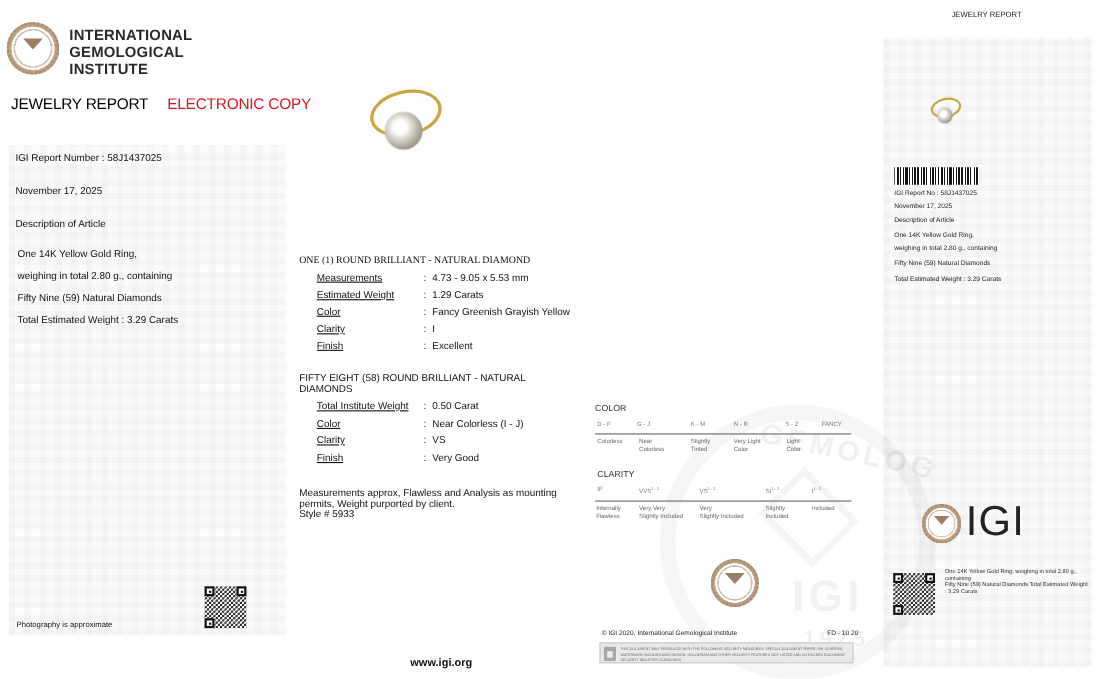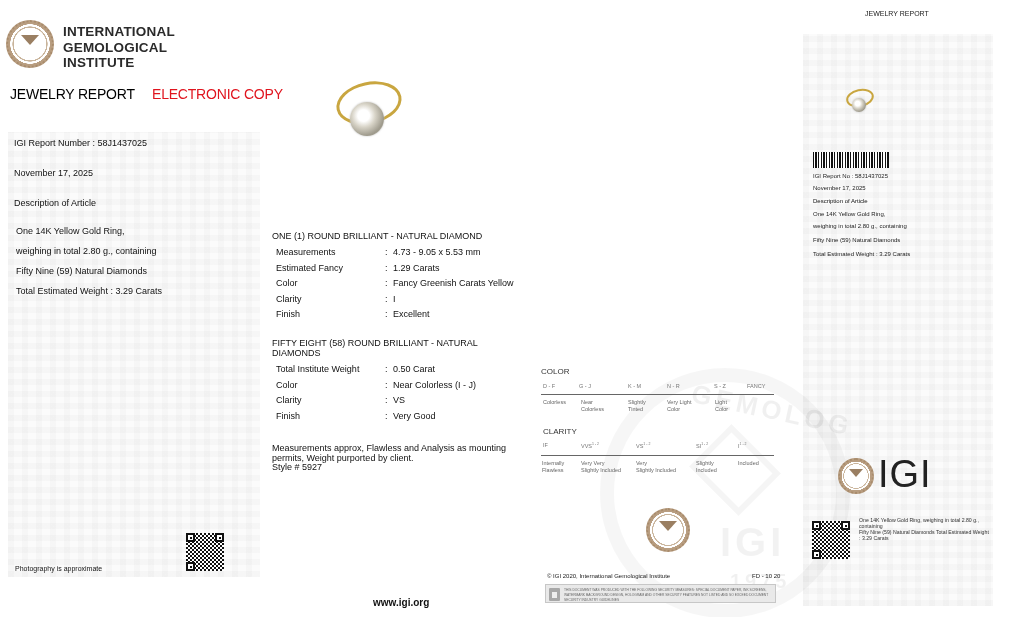--- a/index.html
+++ b/index.html
@@ -31,21 +31,21 @@
     .org-name { font-weight: bold; font-size: 13.5px; line-height: 15.5px; color: #2a2a2a; letter-spacing: 0.2px; }
 
     .title-main { font-size: 14px; font-weight: normal; color: #000; letter-spacing: -0.2px; }
     .title-red { font-size: 14px; color: #e0141e; letter-spacing: -0.2px; }
 
     .txt { font-size: 9px; color: #111; white-space: nowrap; }
     .txt-sm { font-size: 6px; color: #222; white-space: nowrap; }
     .txt-xs { font-size: 5.2px; color: #333; line-height: 6px; }
 
     .row { position: absolute; font-size: 9px; color: #111; white-space: nowrap; }
-    .row .lbl { position: absolute; left: 4px; }
+    .row .lbl { position: absolute; left: 16px; text-decoration: underline; }
     .row .colon { position: absolute; left: 113px; }
     .row .val { position: absolute; left: 121px; }
 
     
     .scale-title { font-size: 8px; color: #333; }
     .scale-head { font-size: 5.5px; color: #777; white-space: nowrap; }
     .scale-desc { font-size: 5.5px; color: #666; line-height: 6.5px; }
     .scale-line { position: absolute; height: 1px; background: #666; }
     sup { font-size: 3.5px; }
 
@@ -133,35 +133,35 @@
 <div class="abs txt" style="left:16px; top:266px;">Fifty Nine (59) Natural Diamonds</div>
 <div class="abs txt" style="left:16px; top:286px;">Total Estimated Weight : 3.29 Carats</div>
 
 <div class="abs txt" style="left:15px; top:565px; font-size:7px;">Photography is approximate</div>
 <div class="qr" style="left:186px; top:533px; width:38px; height:38px;">
   <div class="finder" style="left:0; top:0;"></div>
   <div class="finder" style="right:0; top:0;"></div>
   <div class="finder" style="left:0; bottom:0;"></div>
 </div>
 
-<div class="abs txt" style="left:272px; top:231px;">ONE (1) ROUND BRILLIANT - NATURAL DIAMOND</div>
+<div class="abs txt" style="left:272px; top:231px;font-family:Liberation Serif, serif;">ONE (1) ROUND BRILLIANT - NATURAL DIAMOND</div>
 <div class="row" style="left:272px; top:247px;">
   <span class="lbl">Measurements</span>
     <span class="colon">:</span>
     <span class="val">4.73 - 9.05 x 5.53 mm</span>
 </div>
 <div class="row" style="left:272px; top:263px;">
-  <span class="lbl">Estimated Fancy</span>
+  <span class="lbl">Estimated Weight</span>
     <span class="colon">:</span>
     <span class="val">1.29 Carats</span>
 </div>
 <div class="row" style="left:272px; top:278px;">
   <span class="lbl">Color</span>
     <span class="colon">:</span>
-    <span class="val">Fancy Greenish Carats Yellow</span>
+    <span class="val">Fancy Greenish Grayish Yellow</span>
 </div>
 <div class="row" style="left:272px; top:294px;">
   <span class="lbl">Clarity</span>
     <span class="colon">:</span>
     <span class="val">I</span>
 </div>
 <div class="row" style="left:272px; top:309px;">
   <span class="lbl">Finish</span>
     <span class="colon">:</span>
     <span class="val">Excellent</span>
@@ -188,21 +188,21 @@
 </div>
 <div class="row" style="left:272px; top:411px;">
   <span class="lbl">Finish</span>
     <span class="colon">:</span>
     <span class="val">Very Good</span>
 </div>
 
 <div class="abs txt" style="left:272px; top:444px; line-height:9.5px;">
   <div>Measurements approx, Flawless and Analysis as mounting</div>
   <div>permits, Weight purported by client.</div>
-  <div>Style # 5927</div>
+  <div>Style # 5933</div>
 </div>
 
 <div class="abs scale-title" style="left:541px; top:367px;">COLOR</div>
 <div class="abs scale-head" style="left:543px; top:383px;">D - F</div>
 <div class="abs scale-head" style="left:579px; top:383px;">G - J</div>
 <div class="abs scale-head" style="left:628px; top:383px;">K - M</div>
 <div class="abs scale-head" style="left:667px; top:383px;">N - R</div>
 <div class="abs scale-head" style="left:714px; top:383px;">S - Z</div>
 <div class="abs scale-head" style="left:747px; top:383px;">FANCY</div>
 <div class="scale-line" style="left:541px; top:394px; width:233px;"></div>

